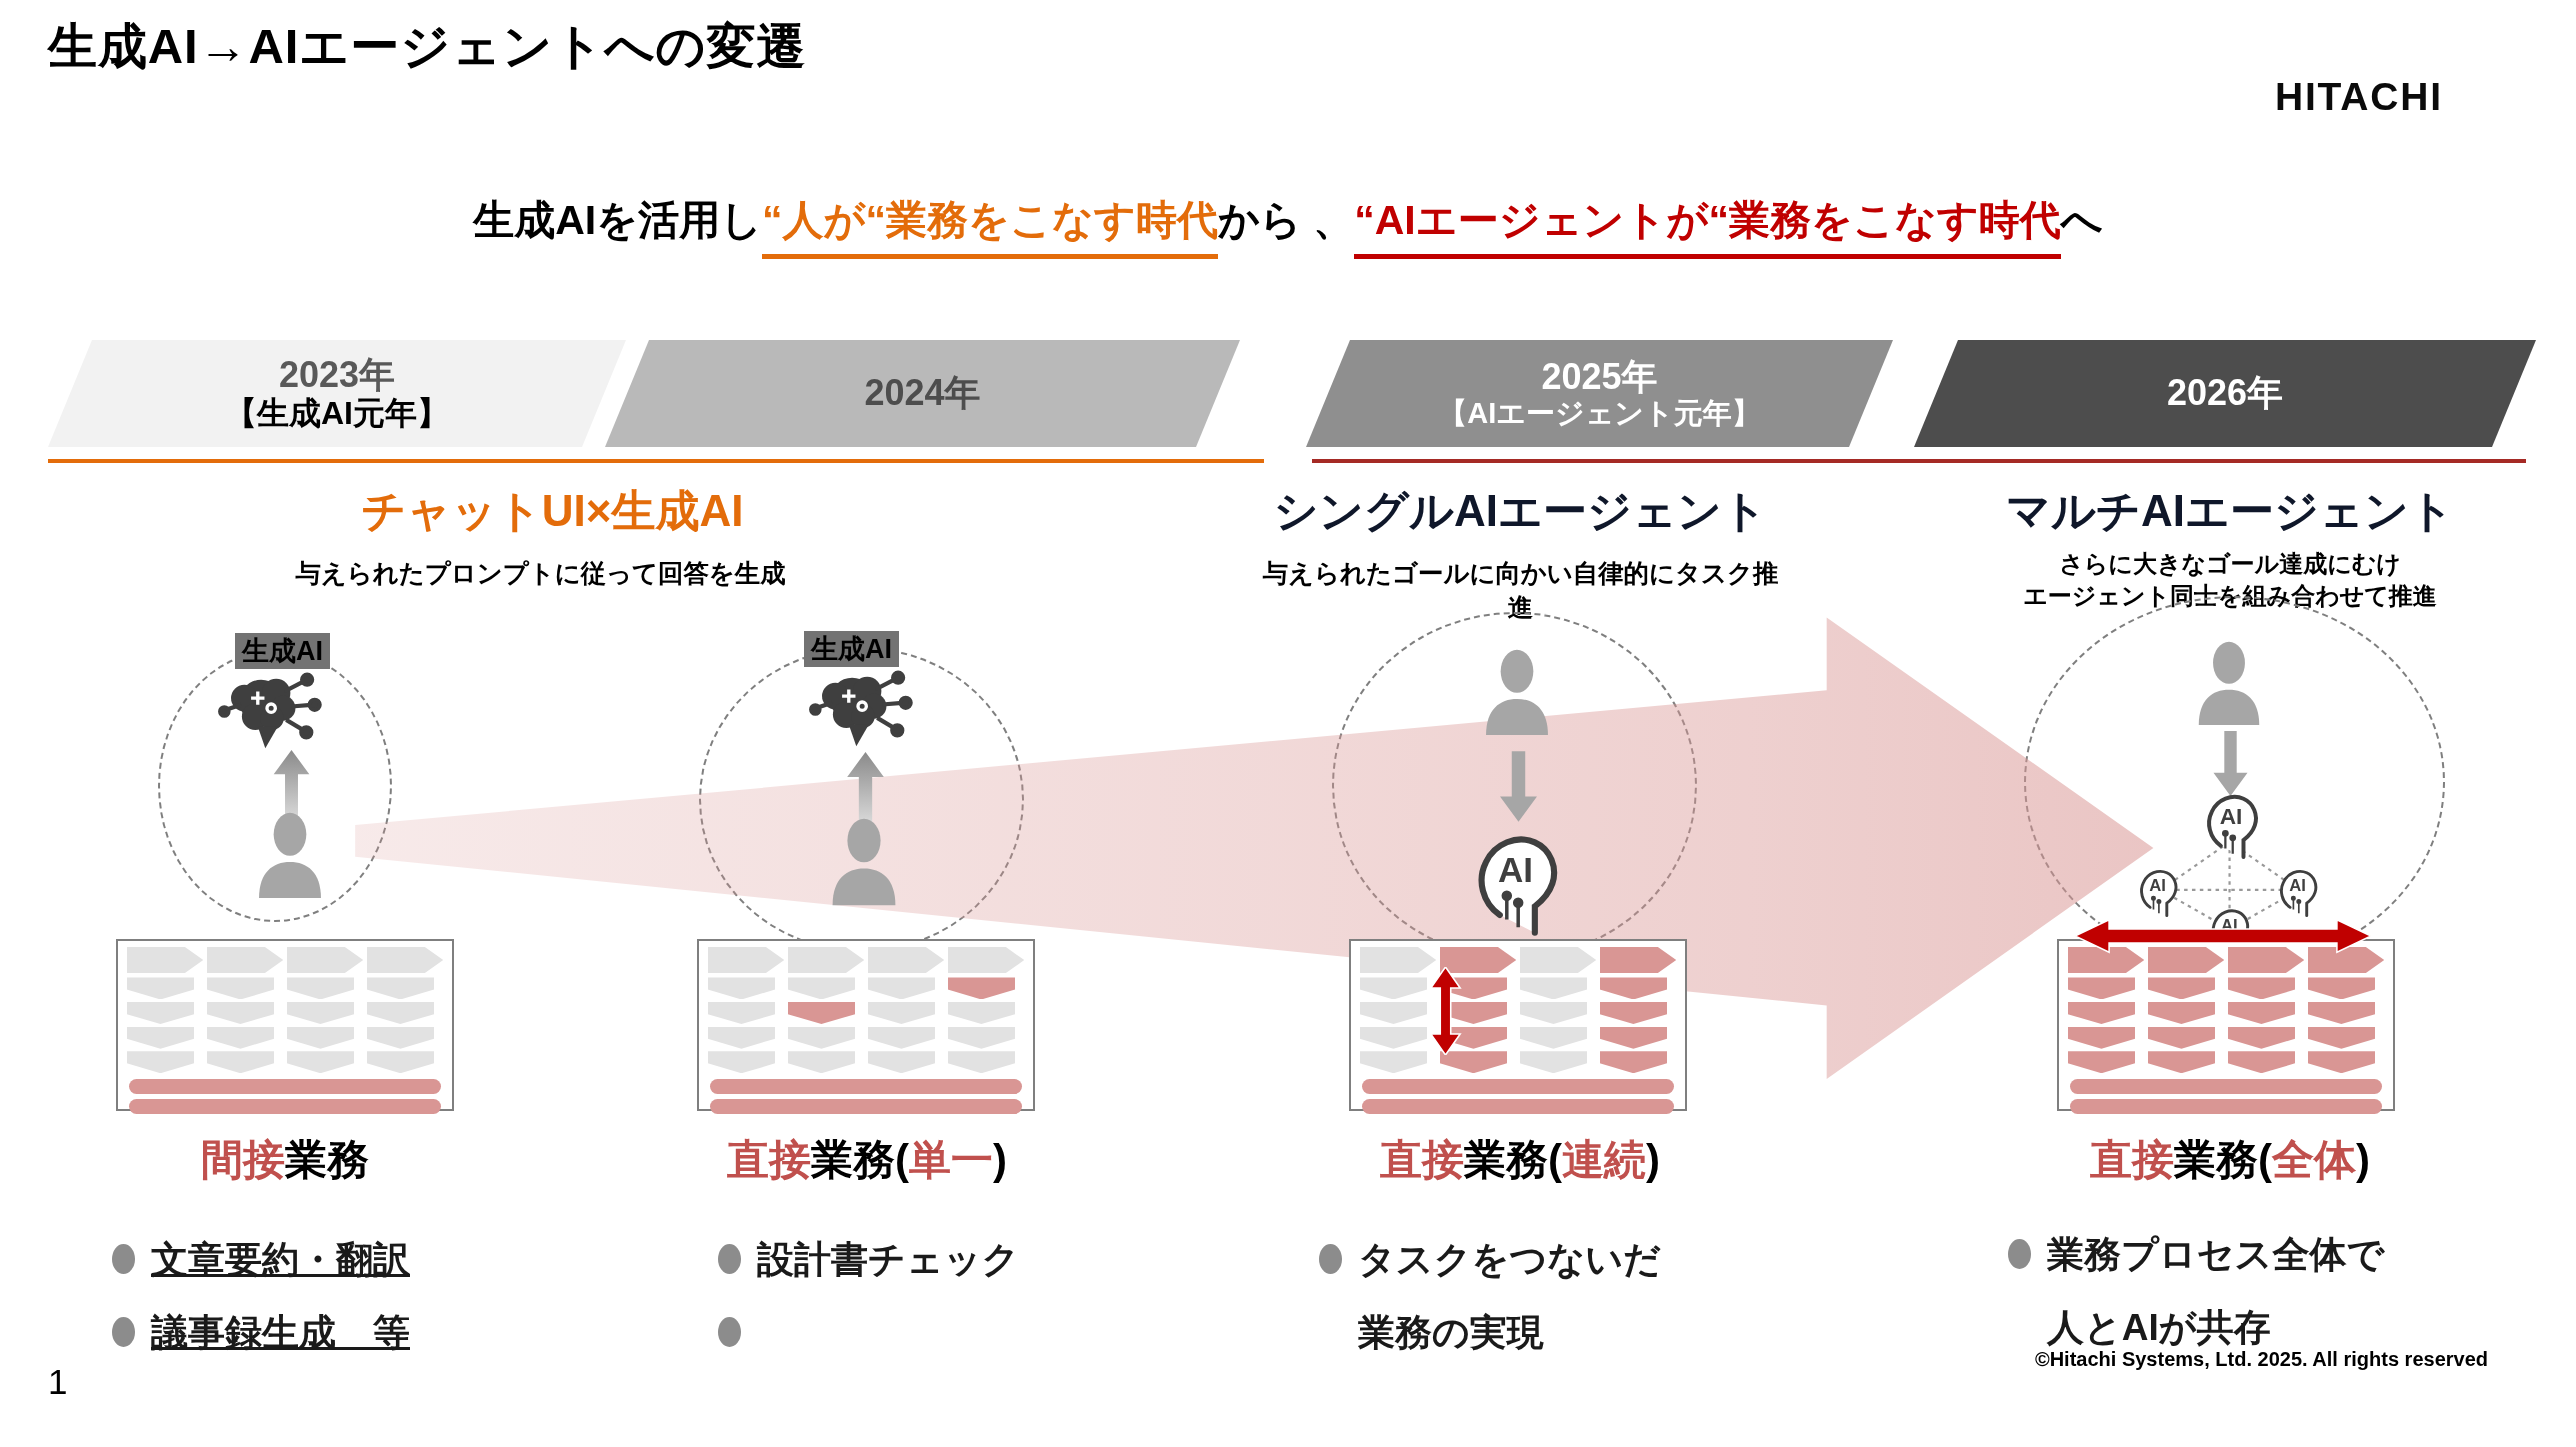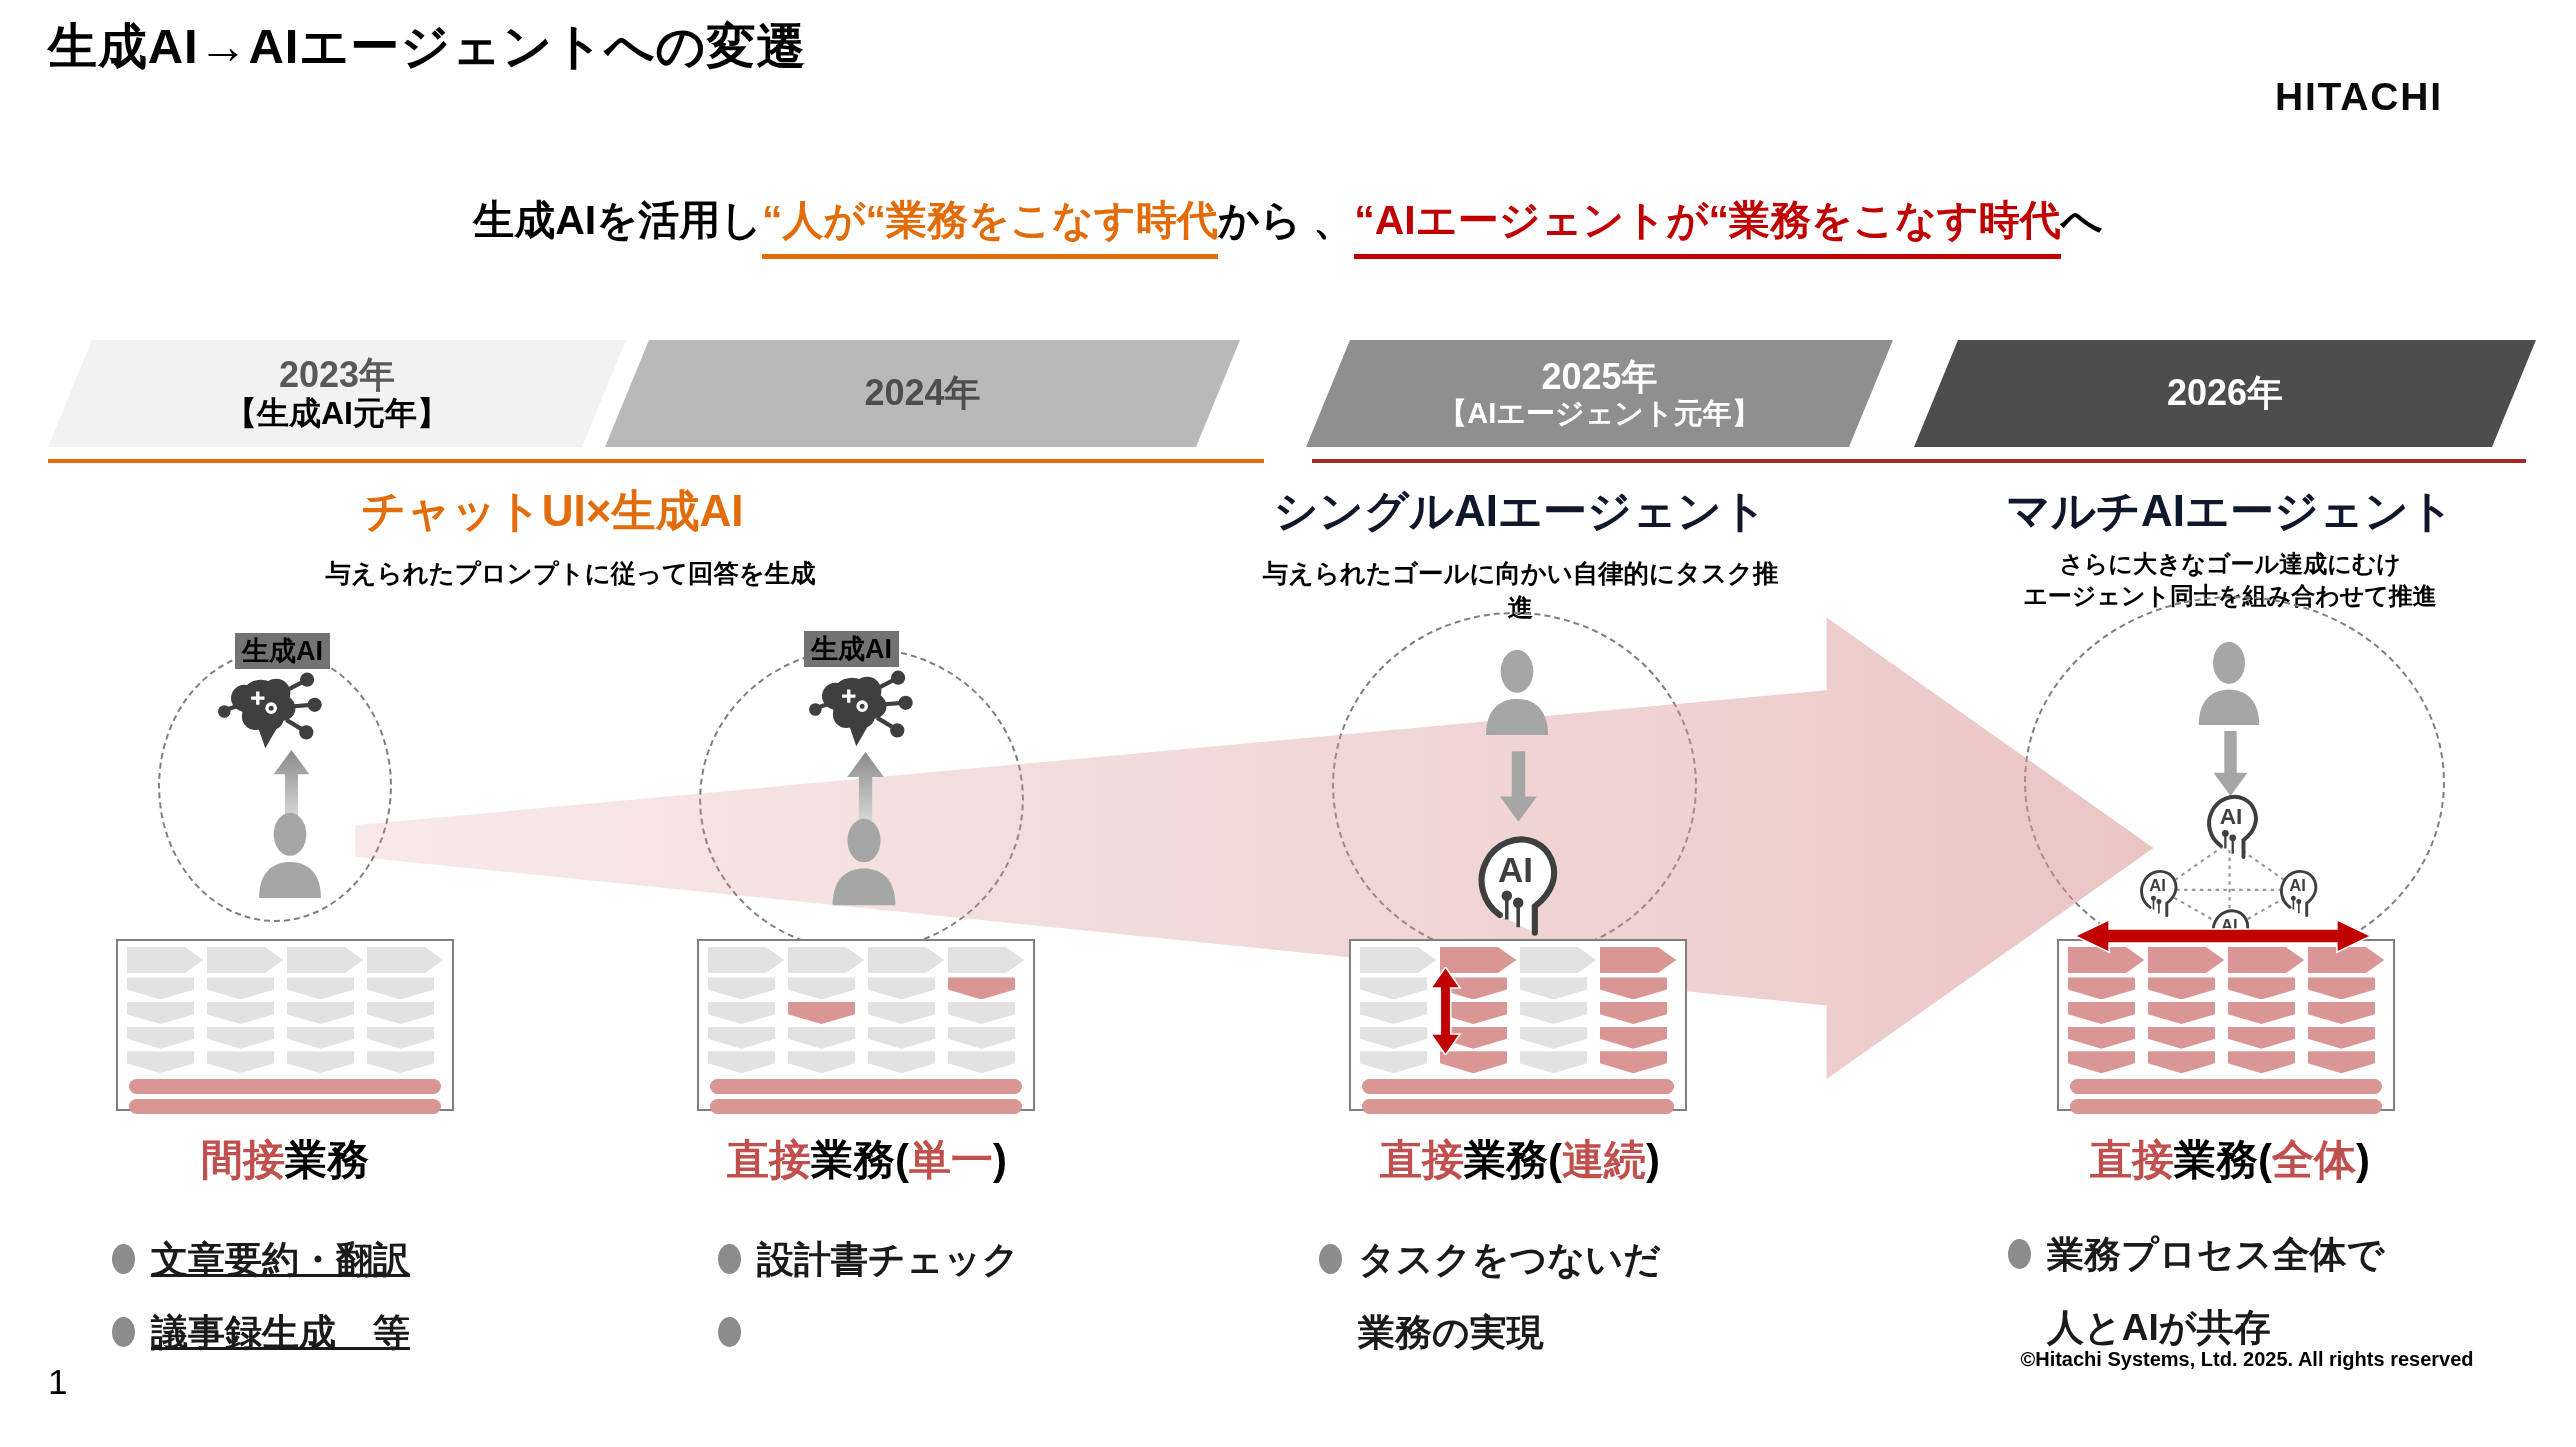--- a/index.html
+++ b/index.html
@@ -53,21 +53,21 @@
   .fbar{height:15px;background:#D99694;border-radius:8px;margin:5.3px 11.4px 0 11.4px;}
   
   .wlabel{top:1132px;width:368px;text-align:center;font-size:42px;font-weight:bold;white-space:nowrap;}
   .wr{color:#C0504D;}
   .wb{color:#000;}
   
   .blist{font-size:37px;font-weight:bold;color:#1a1a1a;}
   .bline{display:flex;align-items:flex-start;margin-bottom:23px;white-space:nowrap;}
   .bdot{width:23px;height:30px;border-radius:50%;background:#8c8c8c;margin:8.8px 16px 0 0;flex:none;}
   .bline.noDot{padding-left:39px;}
-  .copyright{left:2006px;top:1348px;width:482px;font-size:20px;font-weight:bold;text-align:center;white-space:nowrap;}
+  .copyright{left:2006px;top:1348px;width:482px;font-size:20px;font-weight:bold;text-align:right;white-space:nowrap;}
   .pagenum{left:48px;top:1362px;font-size:35px;}
 </style>
 </head>
 <body>
 
 <svg width="0" height="0" style="position:absolute" aria-hidden="true">
   <defs>
     <linearGradient id="gradUp" x1="0" y1="0" x2="0" y2="1">
       <stop offset="0" stop-color="#8a8a8a"></stop>
         <stop offset="1" stop-color="#d8d8d8"></stop>
@@ -141,21 +141,21 @@
   <div class="yr">2025年</div>
   <div class="tag">【AIエージェント元年】</div>
 </div>
 <div class="tseg tseg4">
   <div class="yr">2026年</div>
 </div>
 <div class="abs line-orange"></div>
 <div class="abs line-red"></div>
 
 <div class="abs ghead orange" style="left:158px;top:482px;width:789px;">チャットUI×生成AI</div>
-<div class="abs gdesc" style="left:176px;top:556px;width:789px;">与えられたプロンプトに従って回答を生成</div>
+<div class="abs gdesc" style="left:146px;top:556px;width:789px;">与えられたプロンプトに従って回答を生成</div>
 
 <div class="abs ghead red" style="left:1262px;top:482px;width:517px;">シングルAIエージェント</div>
 <div class="abs gdesc" style="left:1262px;top:556px;width:517px;">与えられたゴールに向かい自律的にタスク推進</div>
 
 <div class="abs ghead red" style="left:1963px;top:482px;width:534px;">マルチAIエージェント</div>
 <div class="abs gdesc" style="left:1963px;top:548px;width:534px;font-size:24px;">
   <div>さらに大きなゴール達成にむけ</div>
   <div>エージェント同士を組み合わせて推進</div>
 </div>
 

